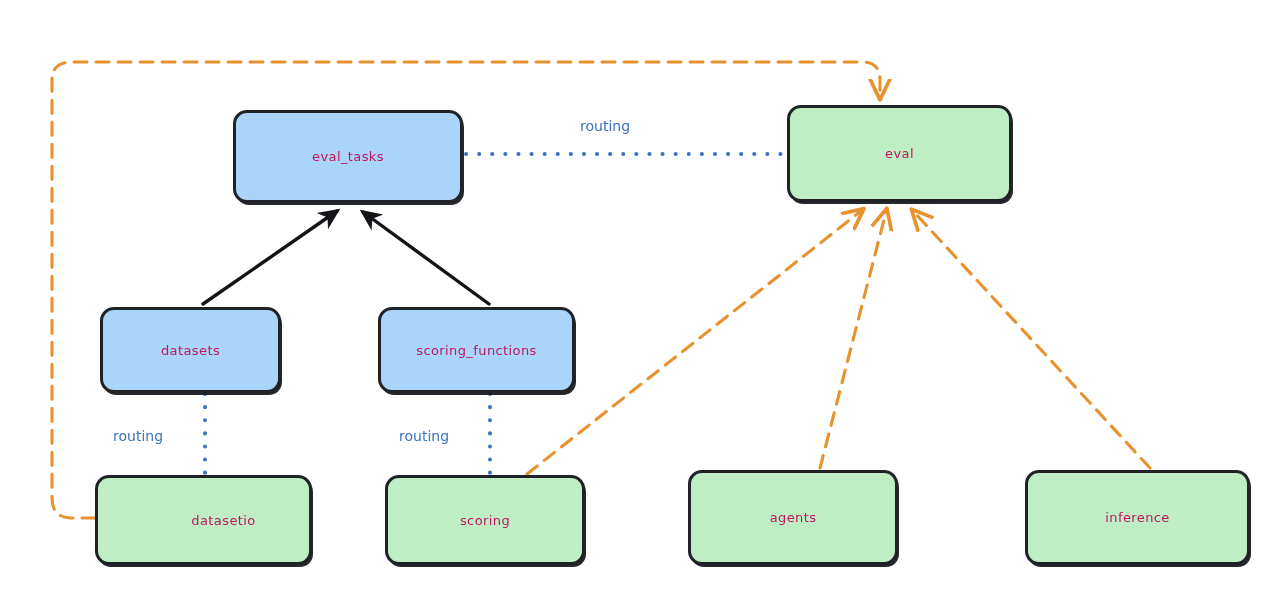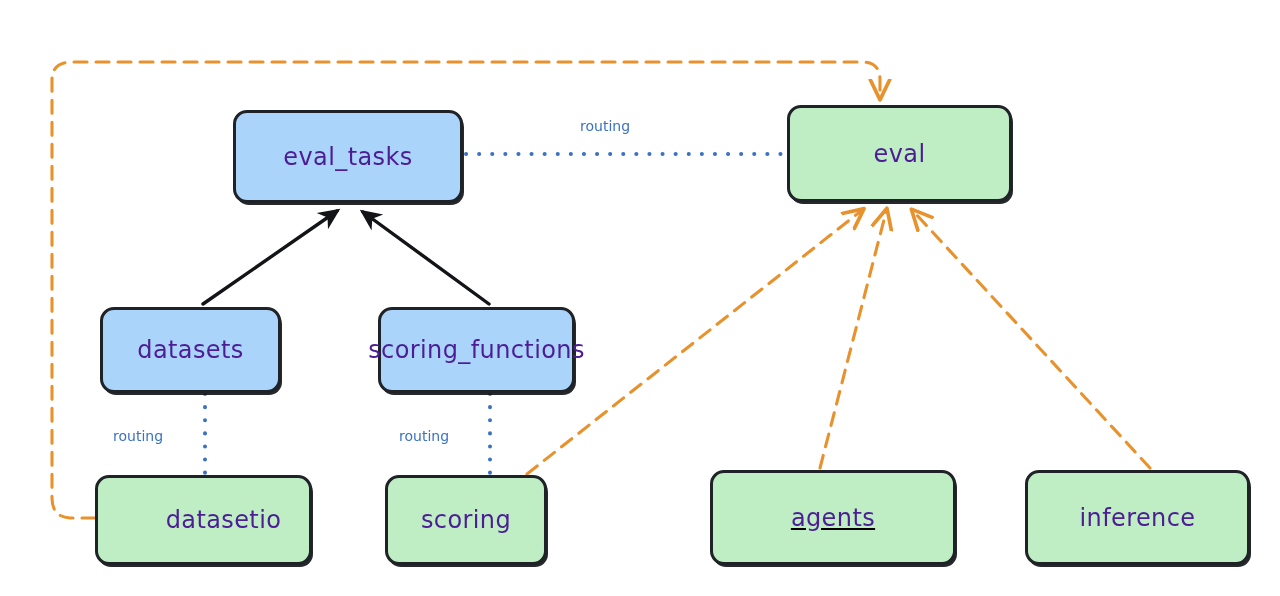--- a/index.html
+++ b/index.html
@@ -30,22 +30,22 @@
     border: 3px solid #1f2226;
     border-radius: 14px;
     display: flex;
     align-items: center;
     justify-content: center;
     z-index: 4;
     box-shadow: 2px 3px 0 -1px rgba(20,22,26,0.92);
   }
   .node .label {
     font-family: "DejaVu Sans", sans-serif;
-    font-size: 24px;
-    color: #4c1d95;
+    font-size: 13px;
+    color: #be185d;
     letter-spacing: 0.4px;
     white-space: nowrap;
   }
   .node.blue  { background: #aad4fa; }
   .node.green { background: #bfeec4; }
 
   .edge-label {
     position: absolute;
     font-family: "DejaVu Sans", sans-serif;
     font-size: 14px;
@@ -102,25 +102,25 @@
   </div>
 
   <div class="node blue" style="left:378px; top:307px; width:197px; height:86px;text-align:center;">
     <span class="label">scoring_functions</span>
   </div>
 
   <div class="node green" style="left:95px; top:475px; width:217px; height:90px;padding-left:40px;">
     <span class="label">datasetio</span>
   </div>
 
-  <div class="node green" style="left:385px; top:475px; width:162px; height:90px;">
+  <div class="node green" style="left:385px; top:475px; width:200px; height:90px;">
     <span class="label">scoring</span>
   </div>
 
-  <div class="node green" style="left:710px; top:470px; width:246px; height:95px;text-decoration:underline;">
+  <div class="node green" style="left:688px; top:470px; width:210px; height:95px;">
     <span class="label">agents</span>
   </div>
 
   <div class="node green" style="left:1025px; top:470px; width:225px; height:95px;">
     <span class="label">inference</span>
   </div>
 
   <div class="edge-label" style="left:580px; top:118px;">routing</div>
 
   <div class="edge-label" style="left:113px; top:428px;">routing</div>

